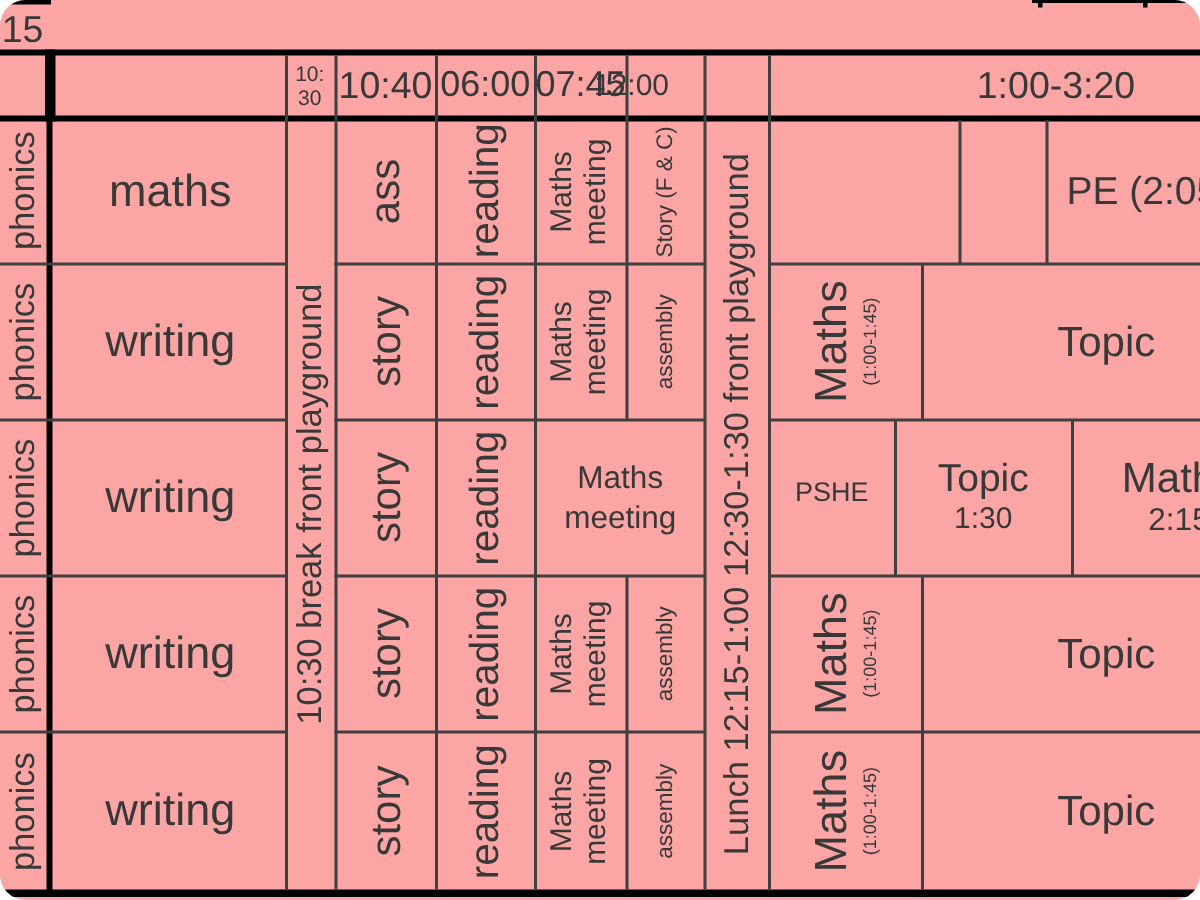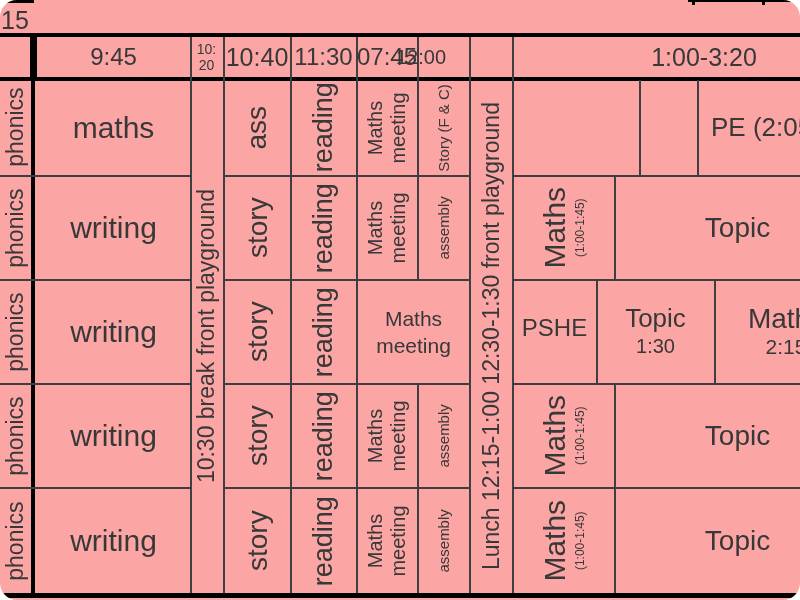--- a/index.html
+++ b/index.html
@@ -15,27 +15,26 @@
   .line{position:absolute;}
   .small-time{font-size:12px;line-height:1.5;display:block;}
   .big-maths{font-size:30px;line-height:1.05;display:block;}
 </style>
 </head>
 <body>
 
 <div id="screen">
 
   <div class="cell" style="left:0;top:37;width:30px;height:40px;font-size:25px;">15</div>
-  <div class="cell" style="left:37px;top:37px;width:153px;height:40px;font-size:24px;">9:45</div>
   <div class="cell col" style="left:190px;top:37px;width:33px;height:40px;font-size:14px;line-height:1.15;">
     <span class="blk">10:</span>
-    <span class="blk">20</span>
+    <span class="blk">30</span>
   </div>
   <div class="cell" style="left:224px;top:37px;width:66px;height:40px;font-size:25px;">10:40</div>
-  <div class="cell" style="left:291px;top:37px;width:65px;height:40px;font-size:24px;">11:30</div>
+  <div class="cell" style="left:291px;top:37px;width:65px;height:40px;font-size:24px;">06:00</div>
   <div class="cell" style="left:357px;top:37px;width:60px;height:40px;font-size:24px;">07:45</div>
   <div class="cell" style="left:396px;top:37px;width:50px;height:40px;font-size:20px;">12:00</div>
   <div class="cell" style="left:513px;top:37px;width:382px;height:40px;font-size:25px;">1:00-3:20</div>
 
   <div class="cell" style="left:190px;top:80px;width:33px;height:513px;">
     <span class="rot" style="font-size:23px;">10:30 break front playground</span>
   </div>
   <div class="cell" style="left:470px;top:80px;width:43px;height:513px;">
     <span class="rot" style="font-size:23px;">Lunch 12:15-1:00 12:30-1:30 front playground</span>
   </div>
@@ -95,21 +94,21 @@
   <div class="cell" style="left:224px;top:281px;width:66px;height:102px;">
     <span class="rot" style="font-size:28px;">story</span>
     </div>
   <div class="cell" style="left:291px;top:281px;width:65px;height:102px;">
     <span class="rot" style="font-size:27px;">reading</span>
     </div>
   <div class="cell col" style="left:357px;top:281px;width:113px;height:102px;font-size:21px;line-height:1.3;">
     <span class="blk">Maths</span>
     <span class="blk">meeting</span>
     </div>
-  <div class="cell" style="left:513px;top:281px;width:83px;height:94px;font-size:24px;">PSHE</div>
+  <div class="cell" style="left:513px;top:281px;width:83px;height:94px;font-size:18px;">PSHE</div>
   <div class="cell col" style="left:597px;top:281px;width:117px;height:102px;">
     <span class="blk" style="font-size:26px;">Topic</span>
     <span class="blk" style="font-size:20px;line-height:1.3;">1:30</span>
     </div>
   <div class="cell col" style="left:712px;top:281px;width:148px;height:102px;">
     <span class="blk" style="font-size:28px;">Maths</span>
     <span class="blk" style="font-size:21px;line-height:1.3;">2:15</span>
     </div>
 
   <div class="cell" style="left:0;top:385px;width:30px;height:102px;">

